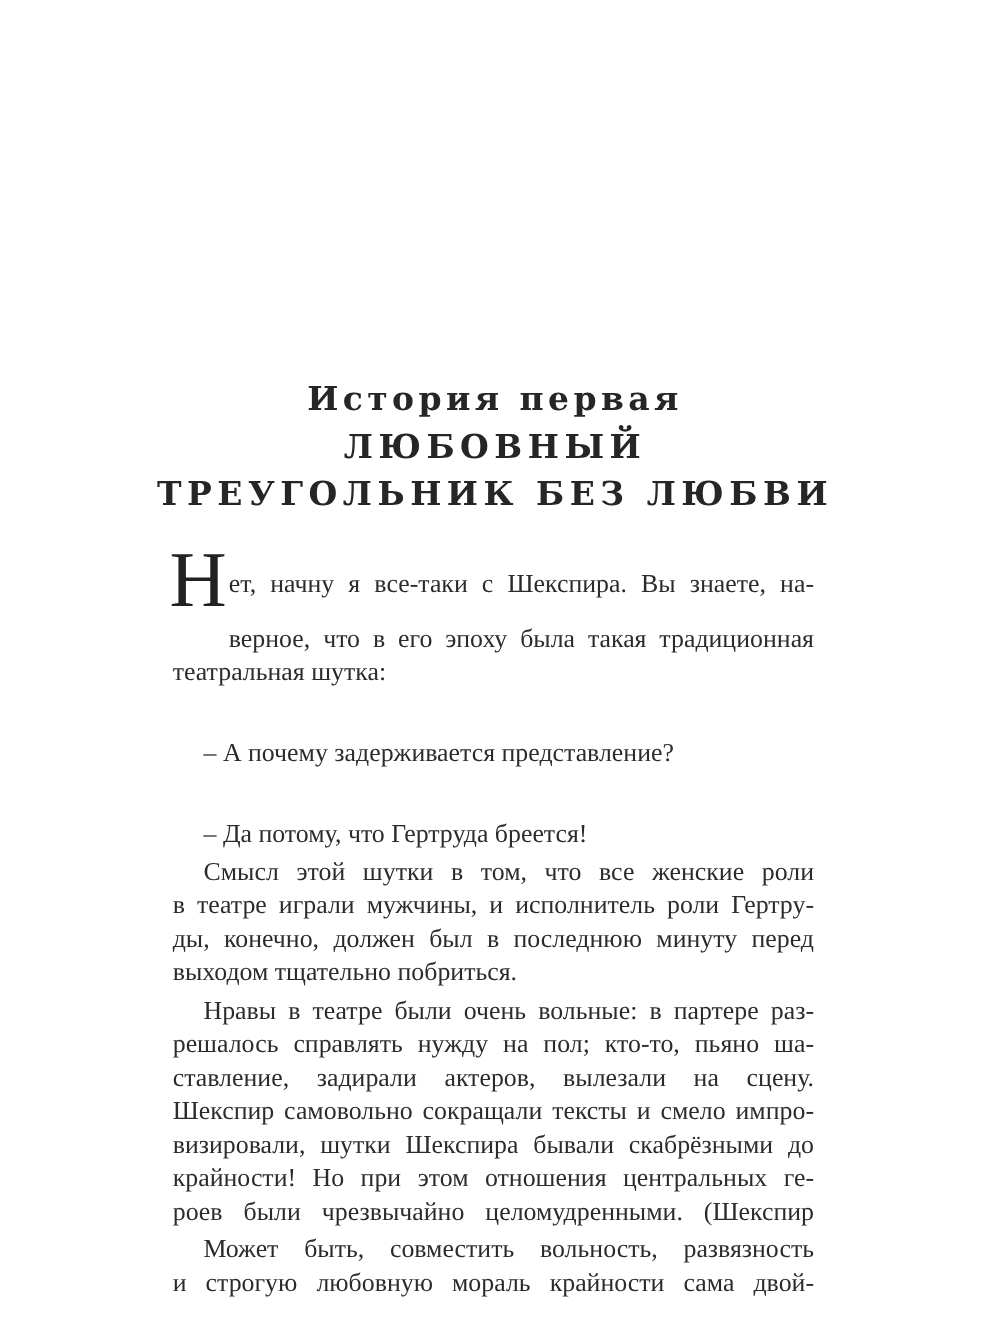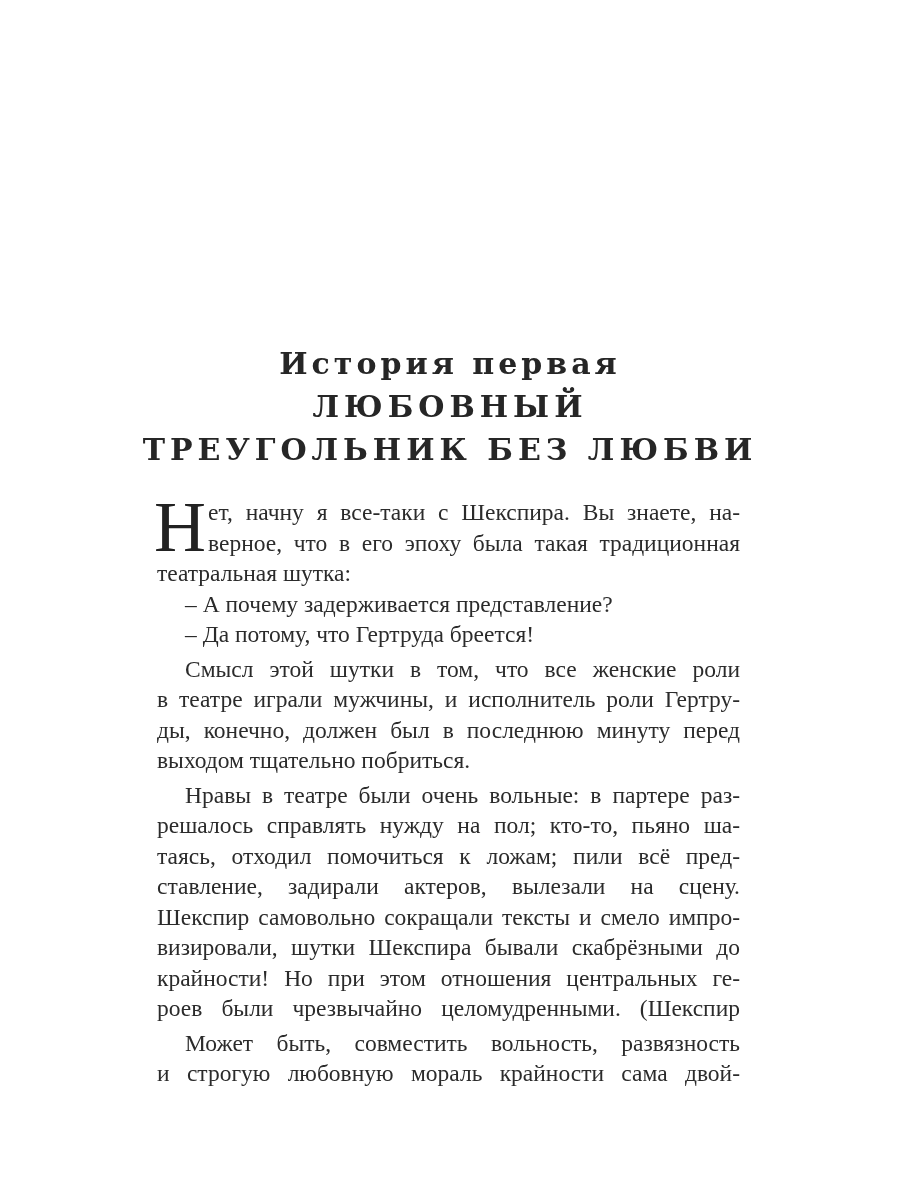--- a/index.html
+++ b/index.html
@@ -54,26 +54,28 @@
       line-height: 30.5px;
       white-space: nowrap;
       text-align: justify;
       text-align-last: justify;
     }
     .line.last {
       text-align-last: left;
     }
     .line.indent {
       padding-left: 28px;
+      margin-top: 43px;
     }
     .line.gap {
       margin-top: 4px;
     }
     .line.drop {
       padding-left: 51px;
+      margin-top: 19px;
     }
     .dropcap {
       position: absolute;
       left: -3px;
       top: 0px;
       font-size: 72px;
       line-height: 60px;
       height: 60px;
       color: #222;
       font-family: "Liberation Serif", serif;
@@ -99,21 +101,20 @@
     <span class="line indent last">– А почему задерживается представление?</span>
     <span class="line indent last">– Да потому, что Гертруда бреется!</span>
 
     <span class="line indent gap">Смысл этой шутки в том, что все женские роли</span>
     <span class="line">в театре играли мужчины, и исполнитель роли Гертру-</span>
     <span class="line">ды, конечно, должен был в последнюю минуту перед</span>
     <span class="line last">выходом тщательно побриться.</span>
 
     <span class="line indent gap">Нравы в театре были очень вольные: в партере раз-</span>
     <span class="line">решалось справлять нужду на пол; кто-то, пьяно ша-</span>
-    <span class="line">таясь, отходил помочиться к ложам; пили всё пред-</span>
     <span class="line">ставление, задирали актеров, вылезали на сцену.</span>
     <span class="line">Шекспир самовольно сокращали тексты и смело импро-</span>
     <span class="line">визировали, шутки Шекспира бывали скабрёзными до</span>
     <span class="line">крайности! Но при этом отношения центральных ге-</span>
     <span class="line">роев были чрезвычайно целомудренными. (Шекспир</span>
 
     <span class="line indent gap">Может быть, совместить вольность, развязность</span>
     <span class="line">и строгую любовную мораль крайности сама двой-</span>
   </div>
 

